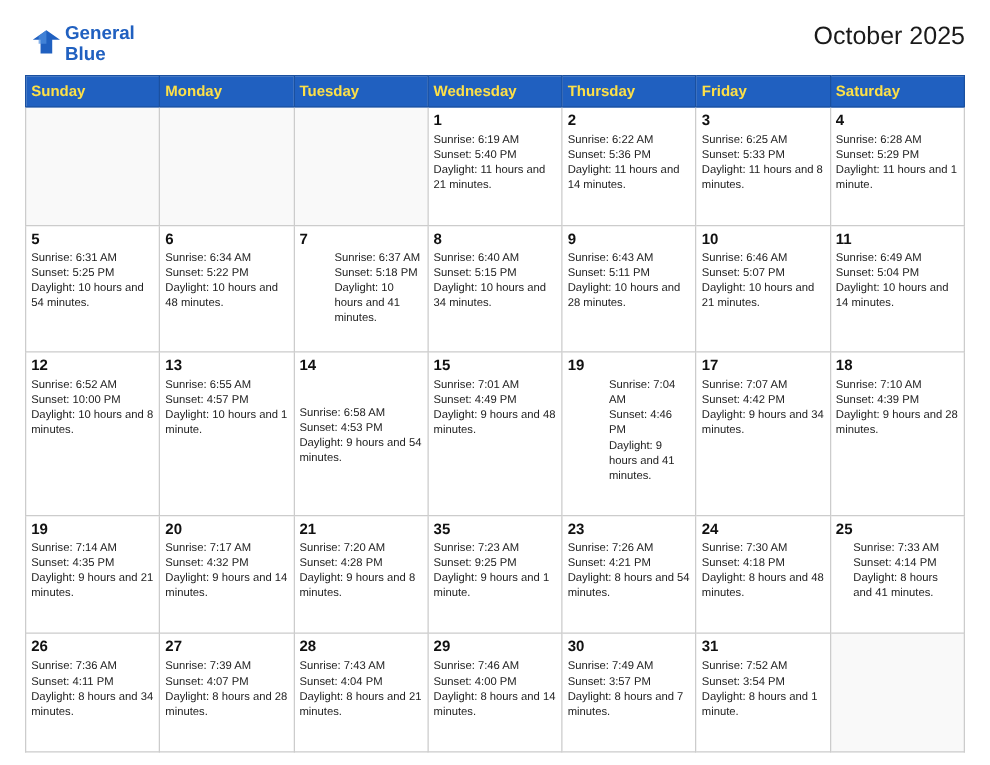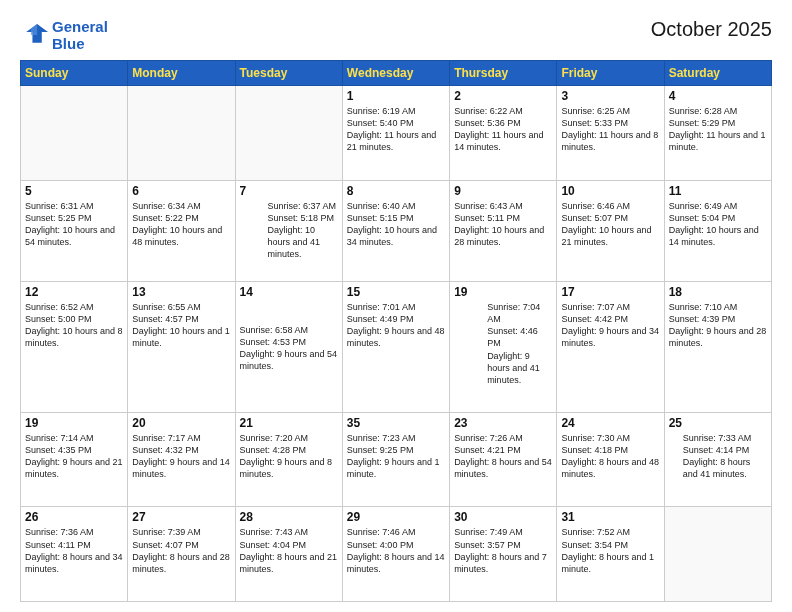--- a/index.html
+++ b/index.html
@@ -188,21 +188,21 @@
             <div class="day-number">11</div>
             <div class="day-info" style="white-space: pre-line;">Sunrise: 6:49 AM
 Sunset: 5:04 PM
 Daylight: 10 hours and 14 minutes.</div>
           </td>
         </tr>
         <tr>
           <td>
             <div class="day-number">12</div>
             <div class="day-info" style="white-space: pre-line;">Sunrise: 6:52 AM
-Sunset: 5:00 PM
+Sunset: 10:00 PM
 Daylight: 10 hours and 8 minutes.</div>
           </td>
           <td>
             <div class="day-number">13</div>
             <div class="day-info" style="white-space: pre-line;">Sunrise: 6:55 AM
 Sunset: 4:57 PM
 Daylight: 10 hours and 1 minute.</div>
           </td>
           <td>
             <div class="day-number">14</div>

